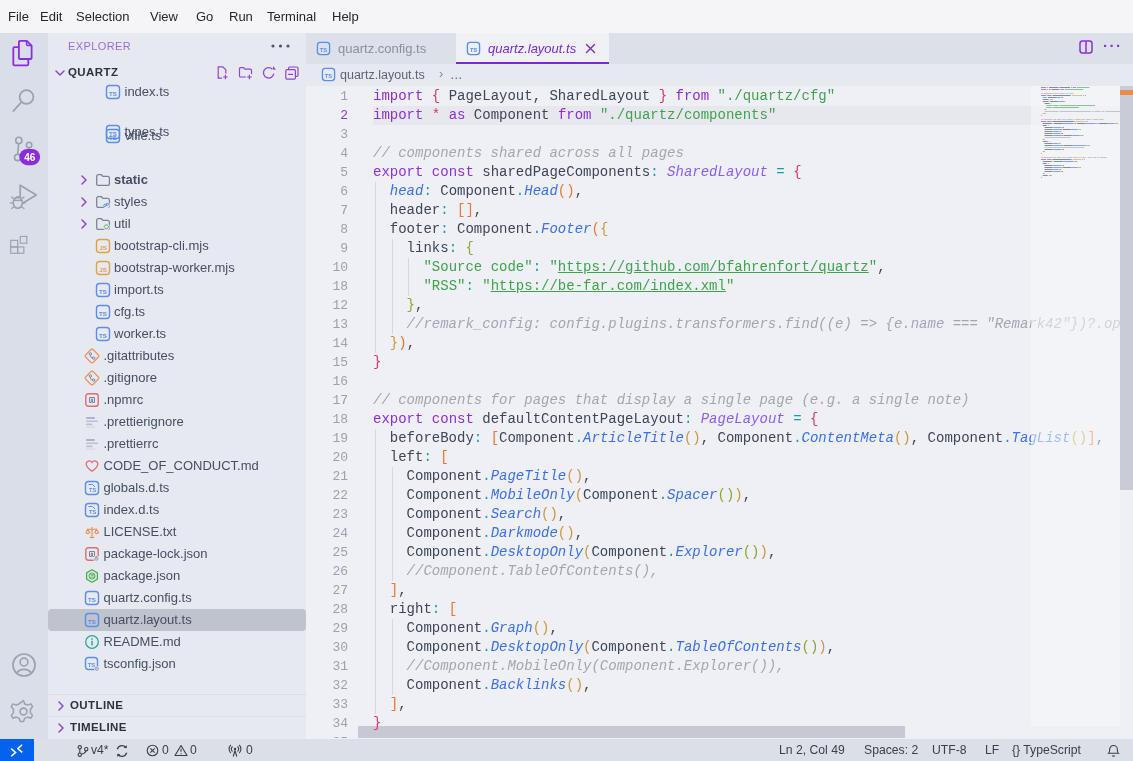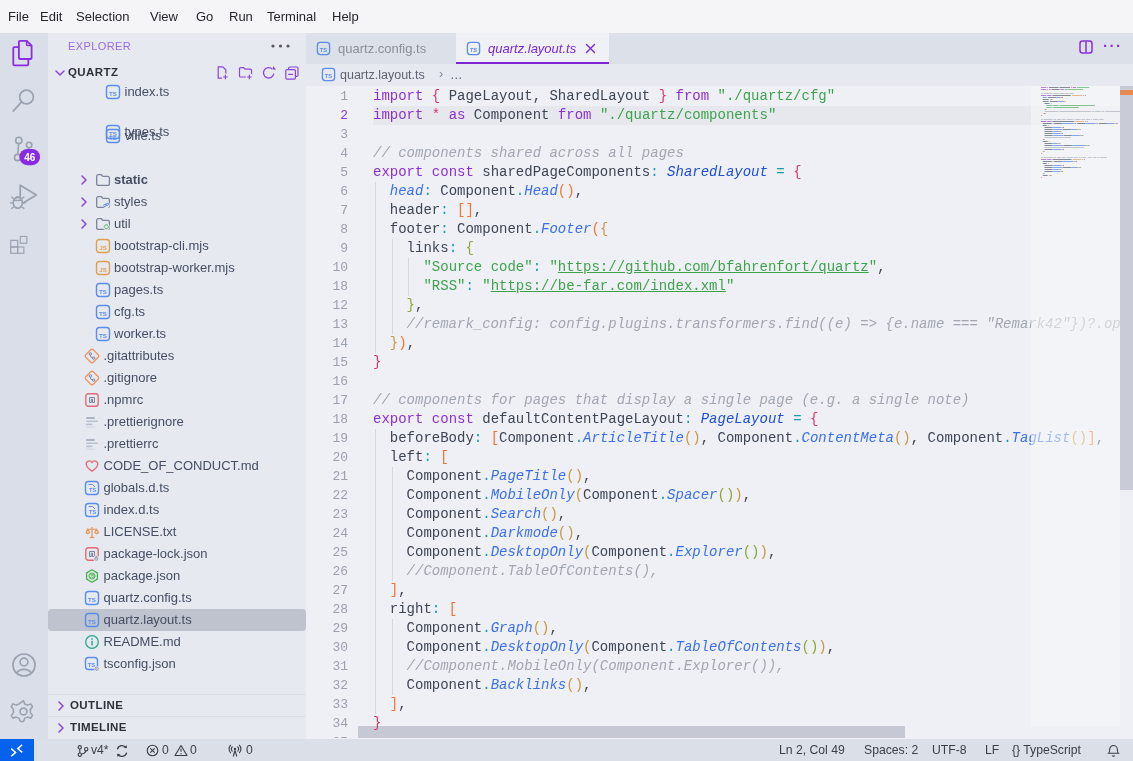--- a/index.html
+++ b/index.html
@@ -31,21 +31,21 @@
   .tab .ticn { position:absolute; left:10px; top:8px; width:15px; height:15px; }
   .tab .tl { position:absolute; left:32px; top:8px; }
   #breadcrumb { left:306px; top:64px; width:827px; height:22px; background:#e7e9f1; font-size:12.5px; color:#5f6470; }
   #editor { left:306px; top:86.5px; width:814px; height:651.5px; background:#eef0f5; overflow:hidden; }
   #curline { position:absolute; left:67px; top:19px; width:747px; height:19px; background:#e6e8ee; }
   .ln { position:absolute; width:42px; text-align:right; font-family:"Liberation Mono", monospace; font-size:13px; color:#9ca1af; line-height:19px; }
   .cl { position:absolute; left:67px; white-space:pre; font-family:"Liberation Mono", monospace; font-size:14px; line-height:19px; color:#3e4555; }
   .k  { color:#8c2fd4; }
   .f  { color:#3a6ff0; font-style:italic; }
   .hd { color:#3a6ff0; font-style:italic; }
-  .t  { color:#1d4ed8; font-style:italic; }
+  .t  { color:#8b5cf6; font-style:italic; }
   .s  { color:#3fa34d; }
   .su { color:#3fa34d; text-decoration:underline; }
   .c  { color:#a2a6b0; font-style:italic; }
   .o  { color:#169cae; }
   .b1 { color:#e03169; }
   .b2 { color:#f0762f; }
   .b3 { color:#c9983f; }
   .b4 { color:#8aa834; }
   .guide { position:absolute; width:1px; background:#d5d8e2; }
   #mm-fade { left:1031px; top:86px; width:89px; height:640px; background:rgba(246,247,250,0.55); }
@@ -214,21 +214,21 @@
           <rect x="1.5" y="1.5" width="13" height="13" rx="3" fill="none" stroke="#dfa04f" stroke-width="1.4"></rect>
           <text x="8" y="11.5" font-size="6.2" font-weight="bold" fill="#dfa04f" text-anchor="middle" font-family="Liberation Sans">JS</text>
         </svg></span>
       <span class="lbl" style="left:66px;">bootstrap-worker.mjs</span>
     </div>
 <div class="treerow" style="top:246px;">
       <span class="ticon" style="left:46.5px;"><svg width="16" height="16" viewBox="0 0 16 16">
           <rect x="1.5" y="1.5" width="13" height="13" rx="3" fill="none" stroke="#5b8def" stroke-width="1.4"></rect>
           <text x="8" y="11.5" font-size="6.2" font-weight="bold" fill="#5b8def" text-anchor="middle" font-family="Liberation Sans">TS</text>
         </svg></span>
-      <span class="lbl" style="left:66px;">pages.ts</span>
+      <span class="lbl" style="left:66px;">import.ts</span>
     </div>
 <div class="treerow" style="top:268px;">
       <span class="ticon" style="left:46.5px;"><svg width="16" height="16" viewBox="0 0 16 16">
           <rect x="1.5" y="1.5" width="13" height="13" rx="3" fill="none" stroke="#5b8def" stroke-width="1.4"></rect>
           <text x="8" y="11.5" font-size="6.2" font-weight="bold" fill="#5b8def" text-anchor="middle" font-family="Liberation Sans">TS</text>
         </svg></span>
       <span class="lbl" style="left:66px;">cfg.ts</span>
     </div>
 <div class="treerow" style="top:290px;">
       <span class="ticon" style="left:46.5px;"><svg width="16" height="16" viewBox="0 0 16 16">

